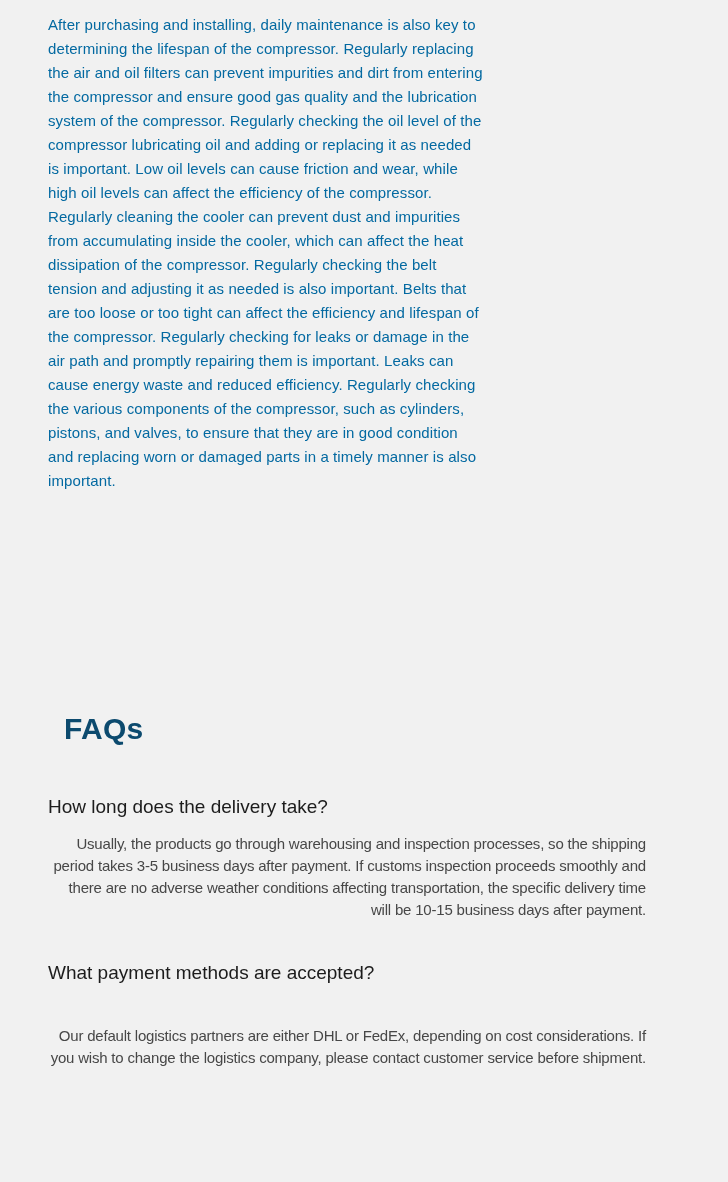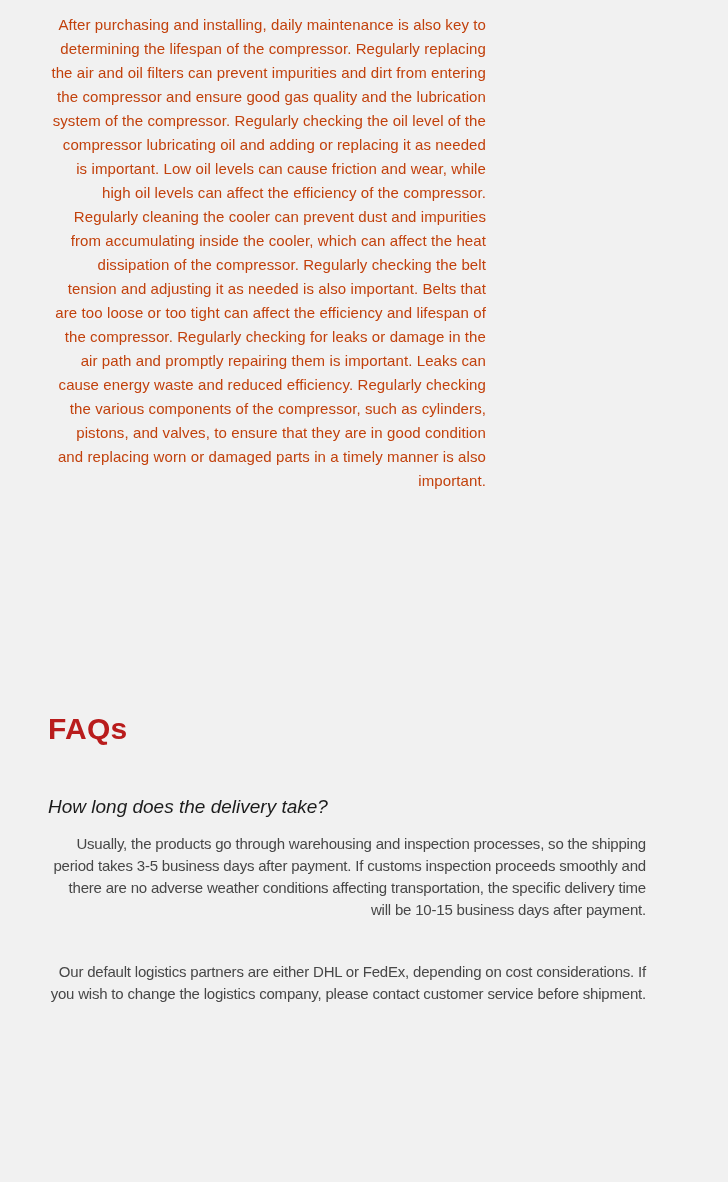--- a/index.html
+++ b/index.html
@@ -15,46 +15,44 @@
   }
   .content {
     box-sizing: border-box;
     padding: 13px 40px 0 48px;
   }
   .desc {
     margin: 0;
     width: 438px;
     font-size: 15px;
     line-height: 24px;
-    color: #c2410c;
+    color: #0369a1;
     letter-spacing: 0.1px;
-    text-align: right;
   }
   .faq-title {
-    margin: 220px 0 0 0;
+    margin: 220px 0 0 16px;
     font-size: 30px;
     line-height: 32px;
     font-weight: 700;
-    color: #b91c1c;
+    color: #0c4a6e;
     letter-spacing: 0.3px;
   }
   .faq-item {
     margin-top: 40px;
   }
   .faq-item.first {
     margin-top: 50px;
   }
   .faq-q {
     margin: 0;
     max-width: 500px;
     font-size: 19px;
     line-height: 24px;
     font-weight: 400;
     color: #1c1c1c;
-    font-style: italic;
   }
   .faq-a {
     margin: 14px 0 0 0;
     max-width: 598px;
     font-size: 15px;
     line-height: 22px;
     color: #474747;
     letter-spacing: -0.2px;
     font-stretch: semi-condensed;
     text-align: right;
@@ -71,20 +69,21 @@
 
   <section>
     <h1 class="faq-title">FAQs</h1>
 
     <div class="faq-item first">
       <h2 class="faq-q">How long does the delivery take?</h2>
       <p class="faq-a">Usually, the products go through warehousing and inspection processes, so the shipping period takes 3-5 business days after payment. If customs inspection proceeds smoothly and there are no adverse weather conditions affecting transportation, the specific delivery time will be 10-15 business days after payment.</p>
     </div>
 
     <div class="faq-item">
+      <h2 class="faq-q">What payment methods are accepted?</h2>
     </div>
 
     <div class="faq-item">
       <p class="faq-a">Our default logistics partners are either DHL or FedEx, depending on cost considerations. If you wish to change the logistics company, please contact customer service before shipment.</p>
     </div>
   </section>
 
 </main>
 
 </body></html>

